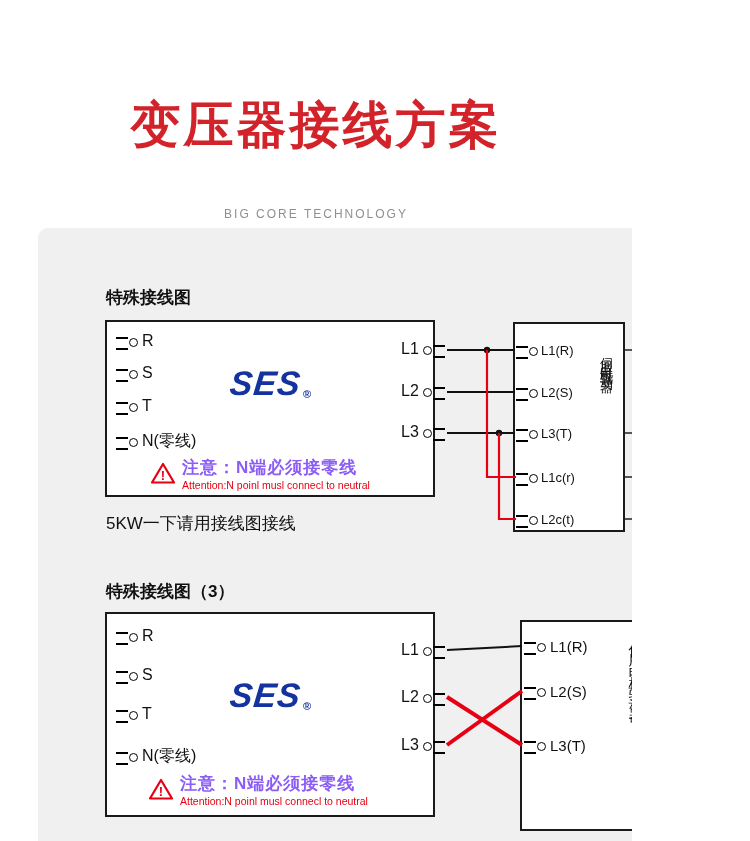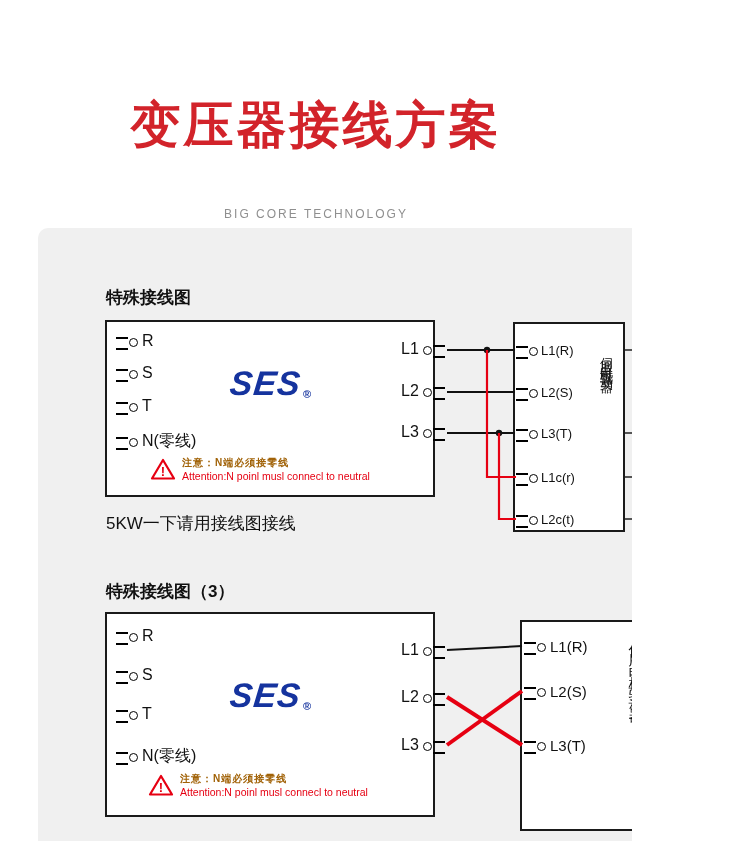--- a/index.html
+++ b/index.html
@@ -32,21 +32,21 @@
   .plug::after{content:"";position:absolute;left:13px;top:3px;width:7px;height:7px;
                border:1.7px solid #000;border-radius:50%;}
   .flip{transform:scaleX(-1);}
 
   .ses{position:absolute;display:flex;align-items:flex-end;}
   .ses-text{font-size:34px;font-weight:900;font-style:italic;color:#15339e;
             letter-spacing:1px;transform:skewX(-6deg);line-height:1;}
   .ses-reg{font-size:11px;font-weight:700;color:#15339e;margin-left:2px;line-height:1;}
 
   .warn{position:absolute;display:flex;align-items:center;gap:6px;}
-  .warn-cn{font-size:10px;font-weight:700;color:#a16207;letter-spacing:1px;white-space:nowrap;}
+  .warn-cn{font-size:17px;font-weight:700;color:#8b5cf6;letter-spacing:1px;white-space:nowrap;}
   .warn-en{font-size:10.5px;color:#e60012;white-space:nowrap;}
 
   .vtext{position:absolute;writing-mode:vertical-rl;text-orientation:upright;color:#111;white-space:nowrap;}
   .drv1-label{left:597px;top:347px;font-size:13px;letter-spacing:4px;}
   .grp-main{left:644px;top:368px;font-size:13px;letter-spacing:3px;font-weight:700;}
   .grp-ctrl{left:644px;top:468px;font-size:13px;letter-spacing:1px;font-weight:700;}
   .drv2-label{left:626px;top:631px;font-size:15px;letter-spacing:11px;}
 
   .wires{position:absolute;left:0;top:0;pointer-events:none;}
   .wk{stroke:#111;stroke-width:2;}

